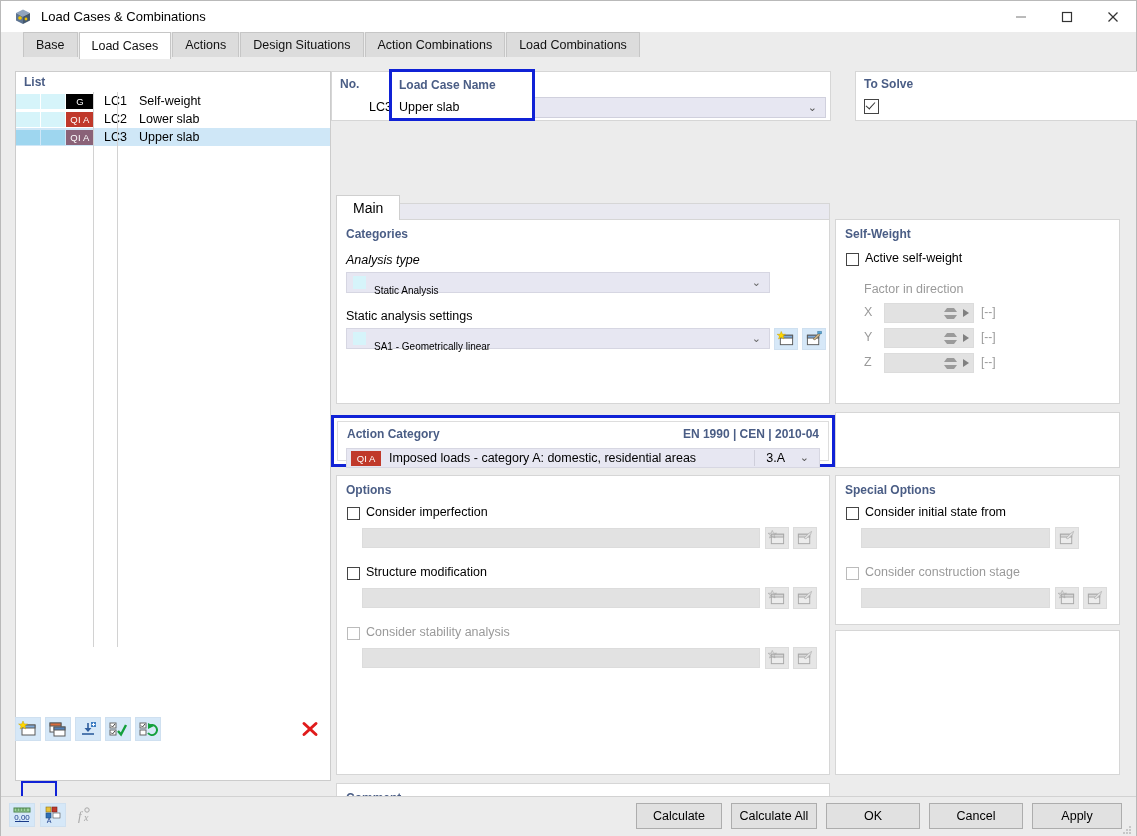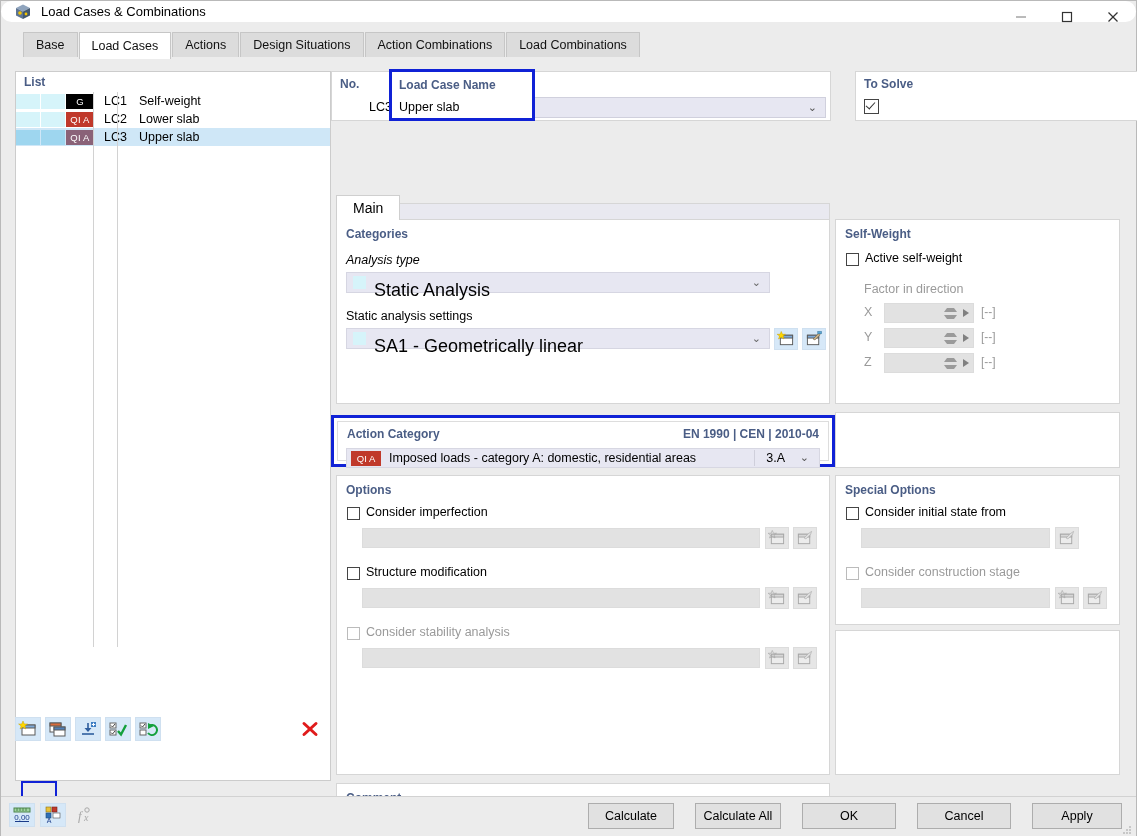--- a/index.html
+++ b/index.html
@@ -8,21 +8,21 @@
     background:#ececec;
     font-family:"Liberation Sans", sans-serif;
     font-size:12.5px;
     color:#000;
     overflow:hidden;
     -webkit-font-smoothing:antialiased;
   }
   .app{position:relative;width:1137px;height:836px;background:#ececec;box-sizing:border-box;border:1px solid #b9b9b9;}
 
   
-  .titlebar{position:absolute;left:0;top:0;width:1135px;height:21px;background:#fff;display:flex;align-items:center;border-radius:15px;}
+  .titlebar{position:absolute;left:0;top:0;width:1135px;height:31px;background:#fff;display:flex;align-items:center;}
   .title-icon{margin-left:12px;width:20px;height:20px;position:relative;}
   .title-text{margin-left:8px;font-size:13px;color:#000;}
   .winbtns{position:absolute;right:0;top:0;display:flex;height:31px;}
   .winbtn{width:46px;height:31px;display:flex;align-items:center;justify-content:center;color:#555;font-size:14px;}
 
   
   .tabstrip{position:absolute;left:0;top:31px;width:1135px;height:33px;background:#ececec;display:flex;align-items:flex-start;padding-left:22px;box-sizing:border-box;}
   .tab{height:24px;line-height:24px;padding:0 12px;background:#dcdcdc;border:1px solid #c6c6c6;border-bottom:none;margin-right:1px;font-size:12.5px;color:#111;border-radius:1px 1px 0 0;}
   .tab.active{background:#fff;border-color:#c6c6c6;height:26px;line-height:26px;position:relative;z-index:3;}
 
@@ -90,42 +90,42 @@
   .ap-text{margin-left:8px;font-size:12.5px;}
   .ap-sep{position:absolute;right:64px;top:1px;bottom:1px;width:1px;background:#cfcfdb;}
   .ap-code2{position:absolute;right:34px;top:2px;font-size:12.5px;}
   .ap-caret{position:absolute;right:10px;top:2px;color:#555;font-size:11px;}
 
   
   .lbl{font-size:12.5px;color:#000;}
   .lbl.dim{color:#9a9a9a;}
   .combo{background:#e7e7f2;border:1px solid #d6d6e2;box-sizing:border-box;height:21px;display:flex;align-items:center;position:relative;}
   .combo .sw{width:13px;height:13px;background:#d6f4fa;margin-left:6px;}
-  .combo .txt{margin-left:8px;font-size:18px;margin-top:16px;}
+  .combo .txt{margin-left:8px;font-size:10px;margin-top:16px;}
   .combo .car{position:absolute;right:8px;color:#666;font-size:11px;}
   .grayfield{background:#e2e2e2;border:1px solid #dcdcdc;box-sizing:border-box;height:20px;}
   .iconbtn{width:24px;height:22px;background:#d6e8f8;border:1px solid #cfe0f0;box-sizing:border-box;position:relative;}
   .iconbtn.dis{background:#e6e6e6;border-color:#dcdcdc;}
   .cb{width:13px;height:13px;border:1px solid #444;background:#fff;box-sizing:border-box;display:inline-block;position:relative;vertical-align:middle;}
   .cb.dim{border-color:#bbb;}
   .cb.checked::after{content:"";position:absolute;left:3px;top:0px;width:4px;height:8px;border:solid #333;border-width:0 1.6px 1.6px 0;transform:rotate(42deg);}
   .spinfield{height:20px;background:#e2e2e2;border:1px solid #dcdcdc;box-sizing:border-box;position:relative;}
   .spin-up,.spin-dn{position:absolute;right:16px;width:7px;height:0;border-left:3.5px solid transparent;border-right:3.5px solid transparent;}
   .spin-up{top:4px;border-bottom:4px solid #9a9a9a;}
   .spin-dn{top:11px;border-top:4px solid #9a9a9a;}
   .spin-play{position:absolute;right:4px;top:5px;width:0;height:0;border-top:4px solid transparent;border-bottom:4px solid transparent;border-left:6px solid #808080;}
   .unit{font-size:12px;color:#9a9a9a;}
 
   
   .footer{position:absolute;left:0;top:795px;width:1135px;height:39px;background:#ececec;border-top:1px solid #d2d2d2;}
   .footbtn{height:26px;min-width:86px;background:#e1e1e1;border:1px solid #adadad;box-sizing:border-box;font-size:12.5px;font-family:"Liberation Sans",sans-serif;display:inline-flex;align-items:center;justify-content:center;}
   .ftools{position:absolute;left:8px;top:6px;display:flex;}
   .ftool{width:26px;height:24px;background:#d6e8f8;border:1px solid #cfe0f0;box-sizing:border-box;margin-right:5px;position:relative;}
   .ftool.dis{background:transparent;border:none;}
-  .fbtns{position:absolute;right:14px;top:6px;display:flex;gap:21px;}
+  .fbtns{position:absolute;right:14px;top:6px;display:flex;gap:9px;}
   .grip{position:absolute;right:4px;bottom:2px;width:10px;height:10px;}
 
   
   .ic{position:absolute;left:50%;top:50%;transform:translate(-50%,-50%);}
 </style>
 </head>
 <body>
 
 <div class="app">
 

